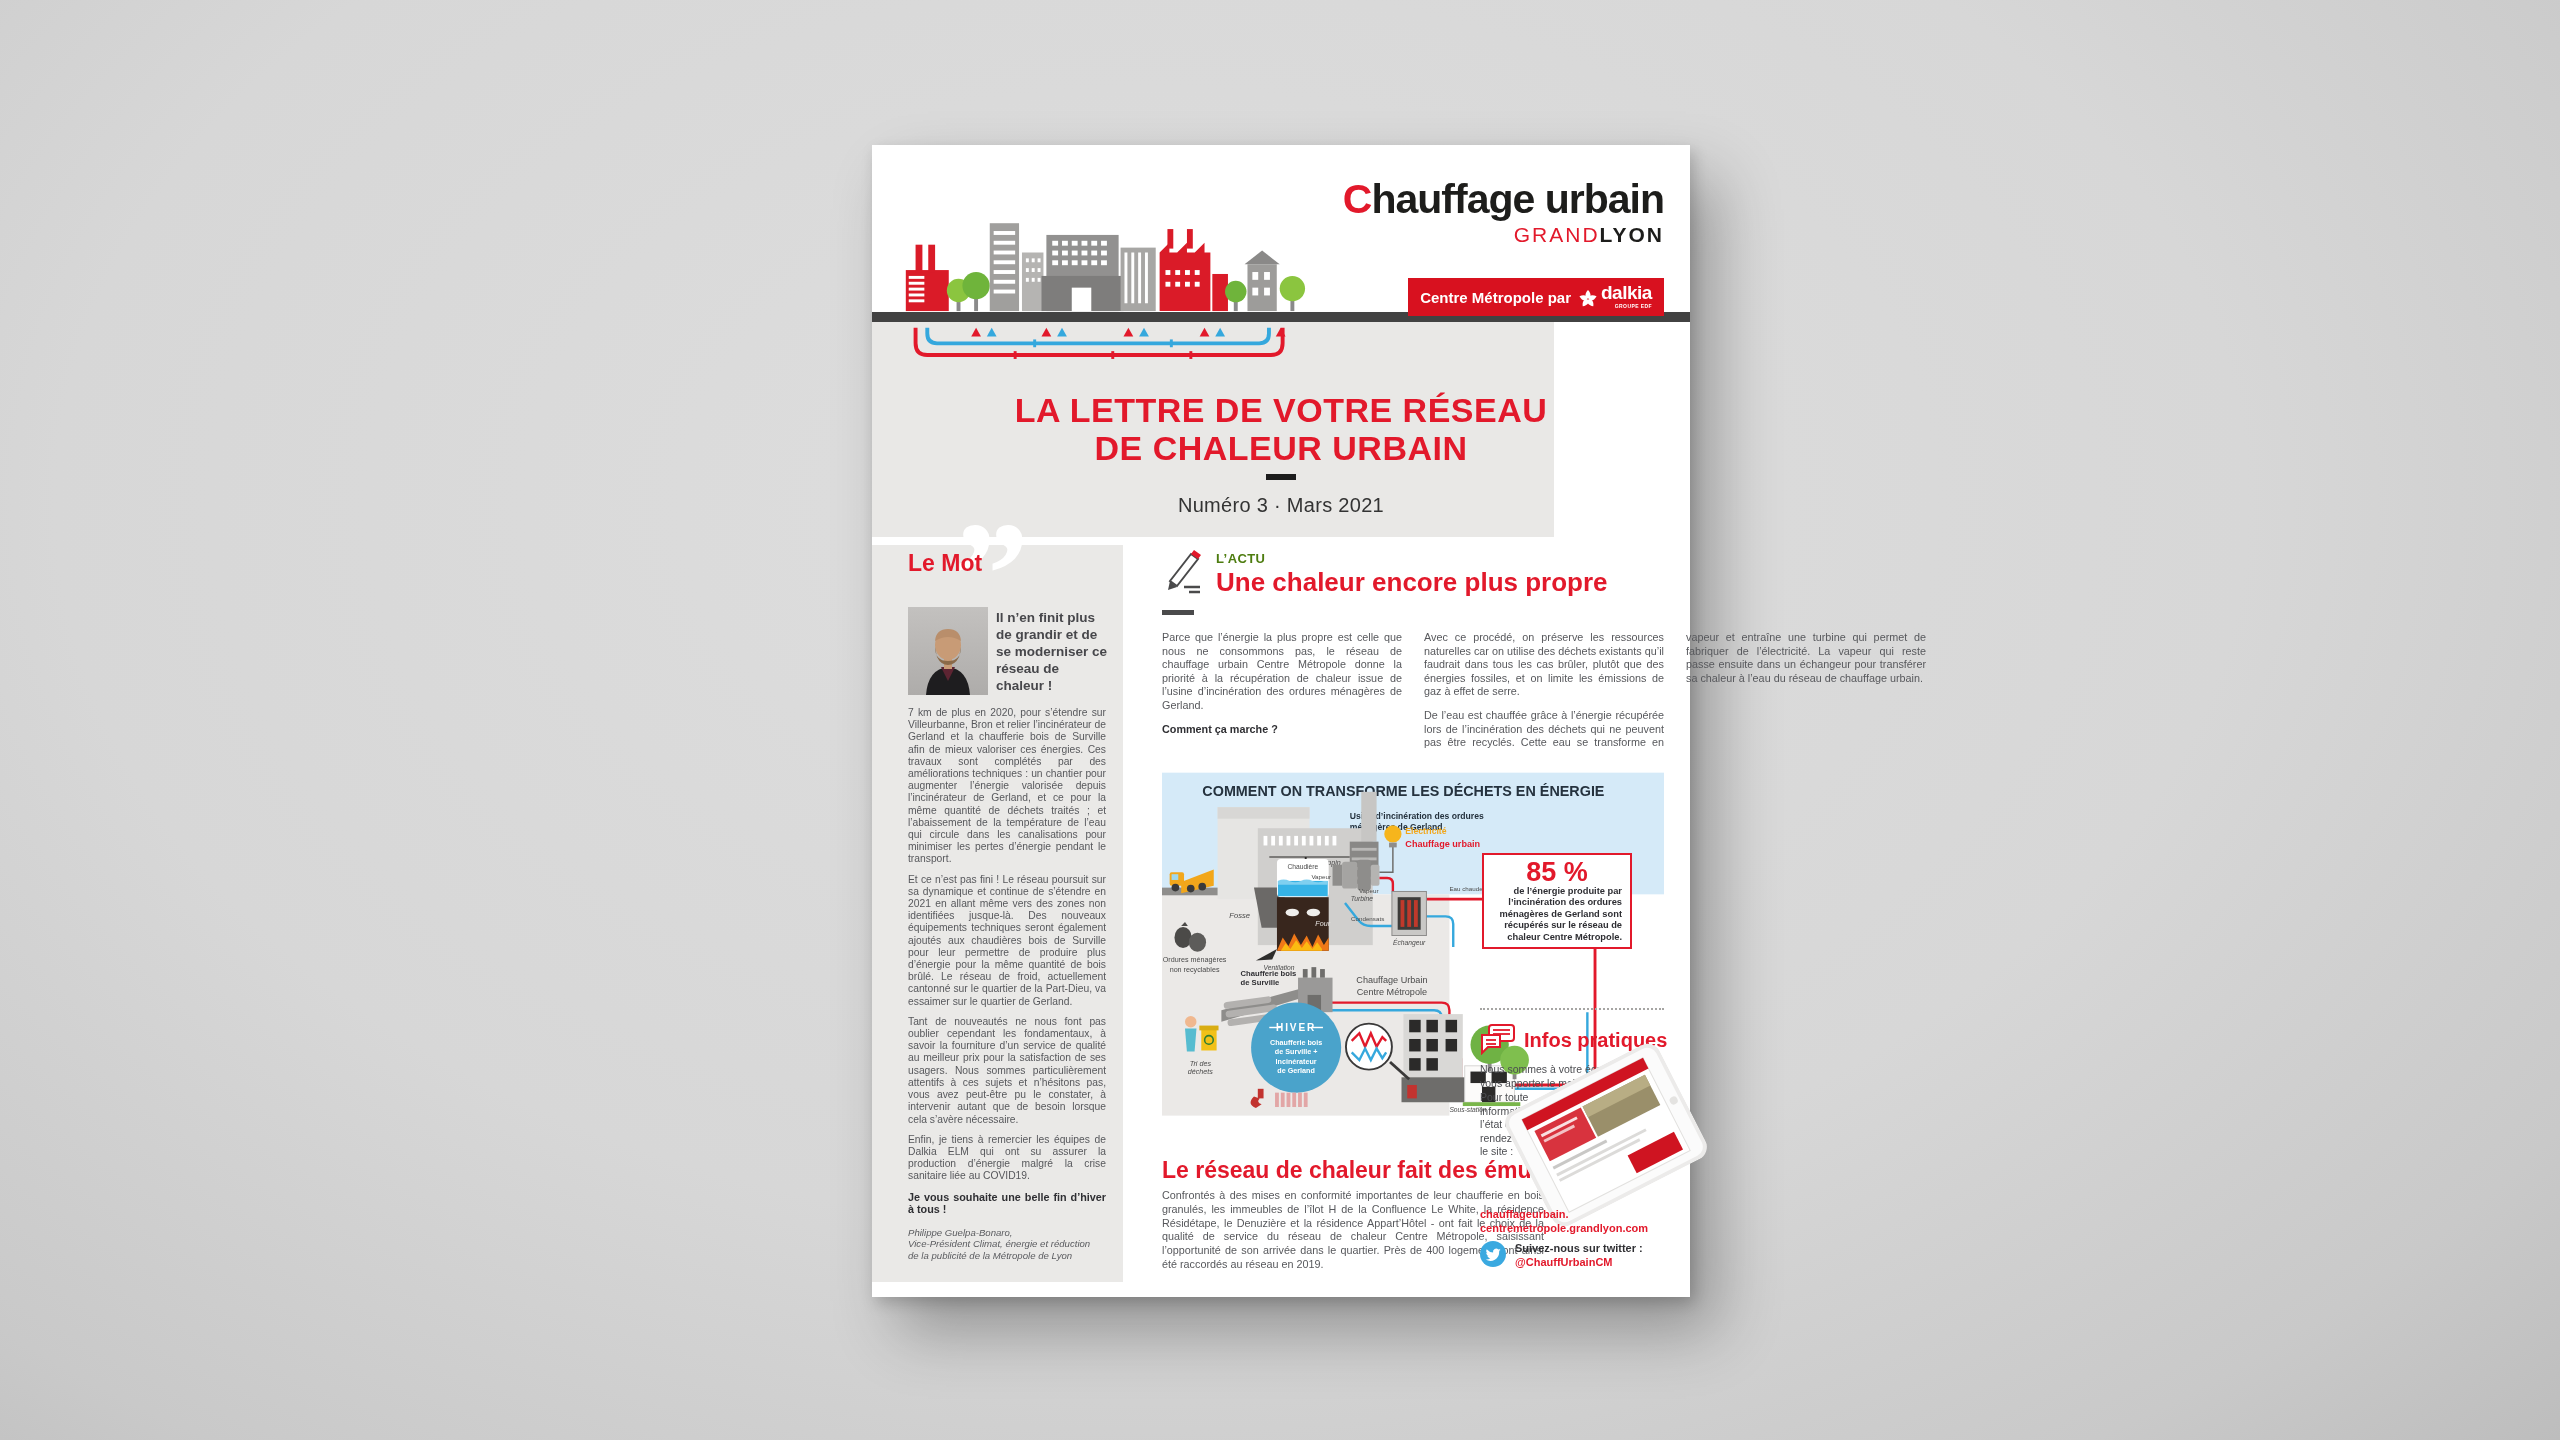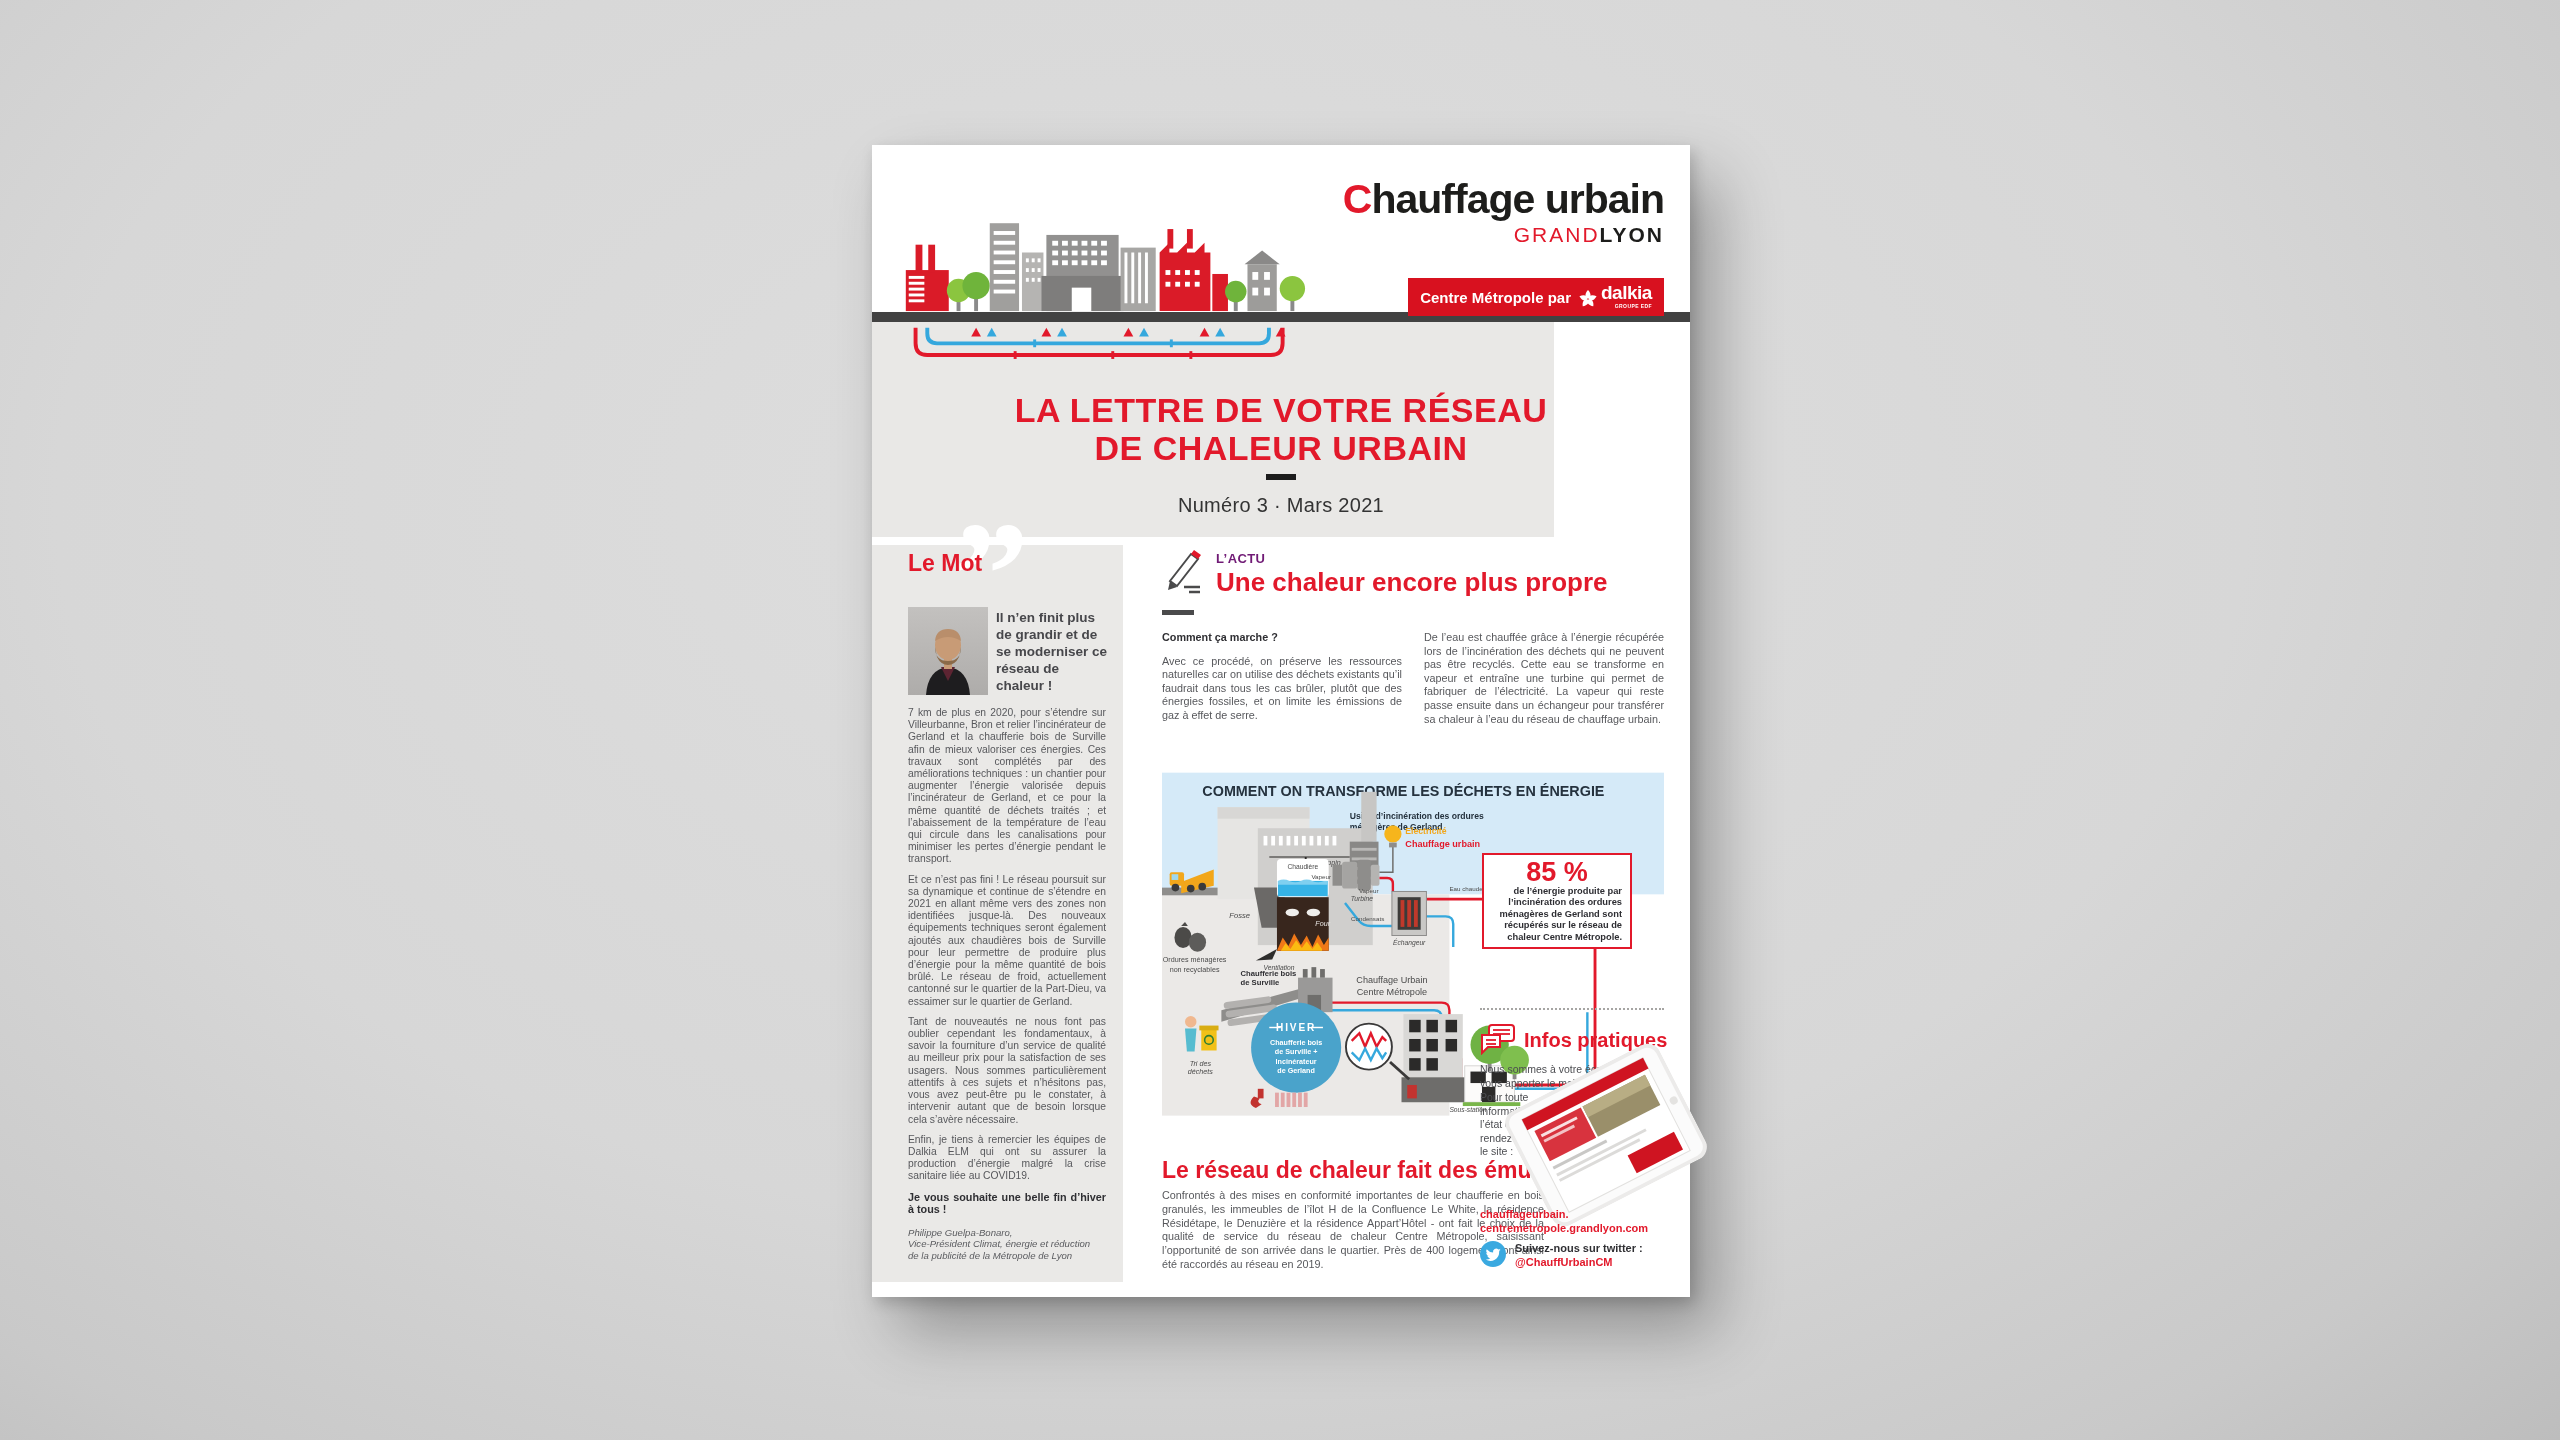--- a/index.html
+++ b/index.html
@@ -49,21 +49,21 @@
   }
   .portrait{position:absolute;left:36px;top:62px;width:80px;height:88px;}
   .lemot-quote{position:absolute;left:124px;top:64px;width:112px;font-size:13.5px;line-height:17px;font-weight:600;color:#47474b;}
   .lemot-body{position:absolute;left:36px;top:162px;width:198px;font-size:10.3px;line-height:12.2px;color:#57585c;text-align:justify;}
   .lemot-body p{margin:0 0 8px 0;}
   .lemot-closing{font-weight:700;color:#2f2f33;font-size:10.8px;}
   .lemot-sig{font-style:italic;font-size:9.6px;line-height:11.5px;color:#5a5b5f;margin-top:12px;}
   .lemot-sig div{margin:0;}
   
   .actu-icon{position:absolute;left:290px;top:402px;width:40px;height:48px;}
-  .actu-kicker{position:absolute;left:344px;top:406px;font-size:13px;font-weight:700;color:#701a75;letter-spacing:.4px;}
+  .actu-kicker{position:absolute;left:344px;top:406px;font-size:13px;font-weight:700;color:#4d7c0f;letter-spacing:.4px;}
   .actu-title{position:absolute;left:344px;top:422px;font-size:26px;font-weight:800;color:#e2192b;}
   .actu-rule{position:absolute;left:290px;top:465px;width:32px;height:5px;background:#4a4a4b;}
   .actu-cols{
     position:absolute;left:290px;top:486px;width:502px;height:132px;
     column-count:2;column-gap:22px;font-size:10.8px;line-height:13.6px;color:#57585c;text-align:justify;
   }
   .actu-cols p{margin:0 0 10px 0;}
   .actu-sub{font-weight:700;color:#2f2f33;margin:0;}
   
   .infographic{position:absolute;left:290px;top:620px;width:502px;height:365px;}
@@ -288,20 +288,21 @@
     <path d="M8,34 L29,7 l7,5 L15,39 z" fill="#fff" stroke="#4a4a4b" stroke-width="2"></path>
     <path d="M29,7 l7,5 l3,-4 l-7,-5 z" fill="#e2192b"></path>
     <path d="M8,34 l-2,9 l9,-3 z" fill="#4a4a4b"></path>
     <line x1="22" y1="40" x2="38" y2="40" stroke="#4a4a4b" stroke-width="2.5"></line>
     <line x1="27" y1="45" x2="38" y2="45" stroke="#4a4a4b" stroke-width="2.5"></line>
   </svg>
   <div class="actu-kicker">L’ACTU</div>
   <div class="actu-title">Une chaleur encore plus propre</div>
   <div class="actu-rule"></div>
   <div class="actu-cols">
+    <p>Parce que l’énergie la plus propre est celle que nous ne consommons pas, le réseau de chauffage urbain Centre Métropole donne la priorité à la récupération de chaleur issue de l’usine d’incinération des ordures ménagères de Gerland.</p>
     <p class="actu-sub">Comment ça marche ?</p>
     <p>Avec ce procédé, on préserve les ressources naturelles car on utilise des déchets existants qu’il faudrait dans tous les cas brûler, plutôt que des énergies fossiles, et on limite les émissions de gaz à effet de serre.</p>
     <p>De l’eau est chauffée grâce à l’énergie récupérée lors de l’incinération des déchets qui ne peuvent pas être recyclés. Cette eau se transforme en vapeur et entraîne une turbine qui permet de fabriquer de l’électricité. La vapeur qui reste passe ensuite dans un échangeur pour transférer sa chaleur à l’eau du réseau de chauffage urbain.</p>
   </div>
 
   <svg class="infographic" viewBox="0 0 524 365">
     <rect x="0" y="0" width="524" height="127" fill="#d5eaf8"></rect>
     <rect x="0" y="127" width="300" height="231" fill="#ebe9e7"></rect>
     <rect x="0" y="120" width="150" height="8" fill="#8f8e8c"></rect>
     <text x="252" y="24" text-anchor="middle" font-size="15" font-weight="bold" fill="#25323e">COMMENT ON TRANSFORME LES DÉCHETS EN ÉNERGIE</text>

